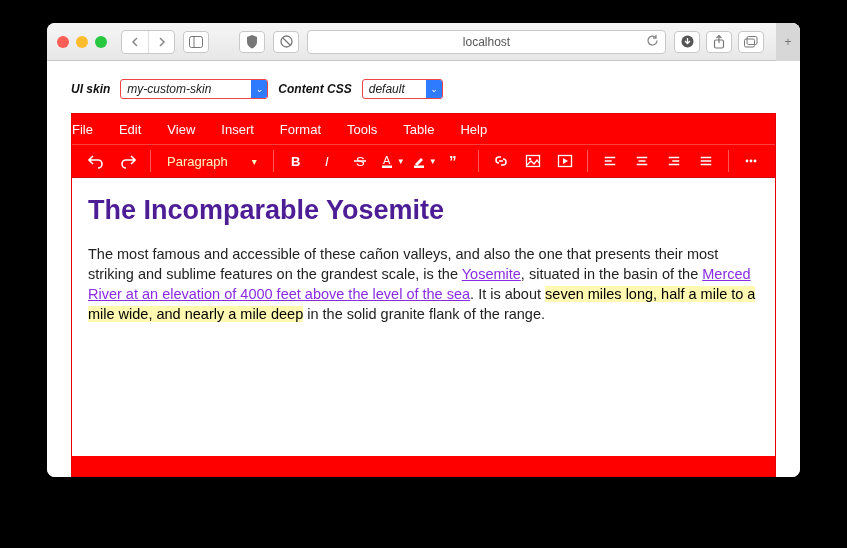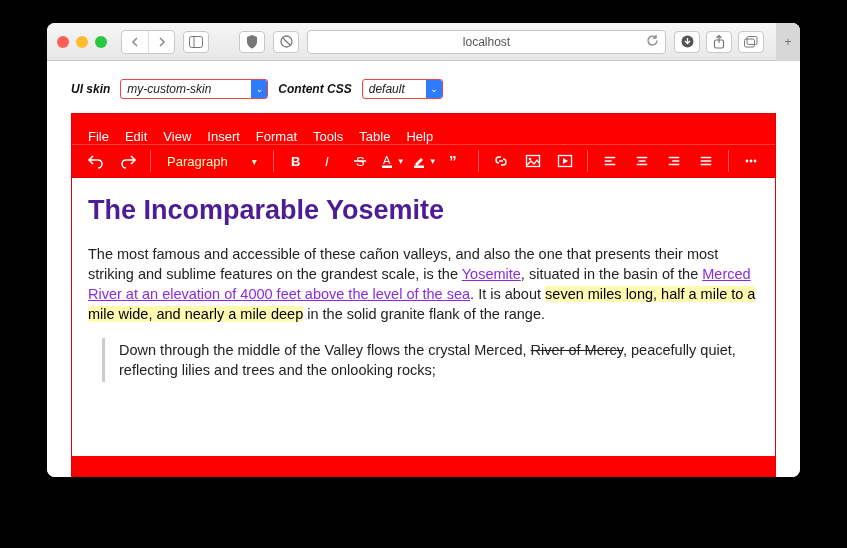--- a/index.html
+++ b/index.html
@@ -89,22 +89,22 @@
   .editor{
     flex:1;
     display:flex;
     flex-direction:column;
     border:1px solid #e60000;
   }
   .menubar{
     background:#ff0000;
     color:#fff;
     height:30px;
-    display:flex; align-items:flex-end;
-    padding:0 16px; gap:16px;
+    display:flex; align-items:center;
+    padding:0 0; gap:26px;
     font-size:13px;
   }
   .menubar span{ cursor:default; }
   .toolbar{
     background:#ff0000;
     color:#fff;
     height:34px;
     display:flex; align-items:center;
     padding:0 4px;
     gap:0;
@@ -382,23 +382,20 @@
               </svg>
             </div>
         </div>
       </div>
 
       <div class="content">
         <h1>The Incomparable Yosemite</h1>
         <p>
           <span>The most famous and accessible of these cañon valleys, and also the one that presents their most striking and sublime features on the grandest scale, is the </span><a class="link">Yosemite</a><span>, situated in the basin of the </span><a class="visited">Merced River at an elevation of 4000 feet above the level of the sea</a><span>. It is about </span><mark>seven miles long, half a mile to a mile wide, and nearly a mile deep</mark><span> in the solid granite flank of the range.</span>
         </p>
-        <blockquote>
-          <span>Down through the middle of the Valley flows the crystal Merced, </span><s>River of Mercy</s><span>, peacefully quiet, reflecting lilies and trees and the onlooking rocks;</span>
-        </blockquote>
       </div>
 
       <div class="statusbar">
         
         
         
       </div>
 
     </div>
   </div>

